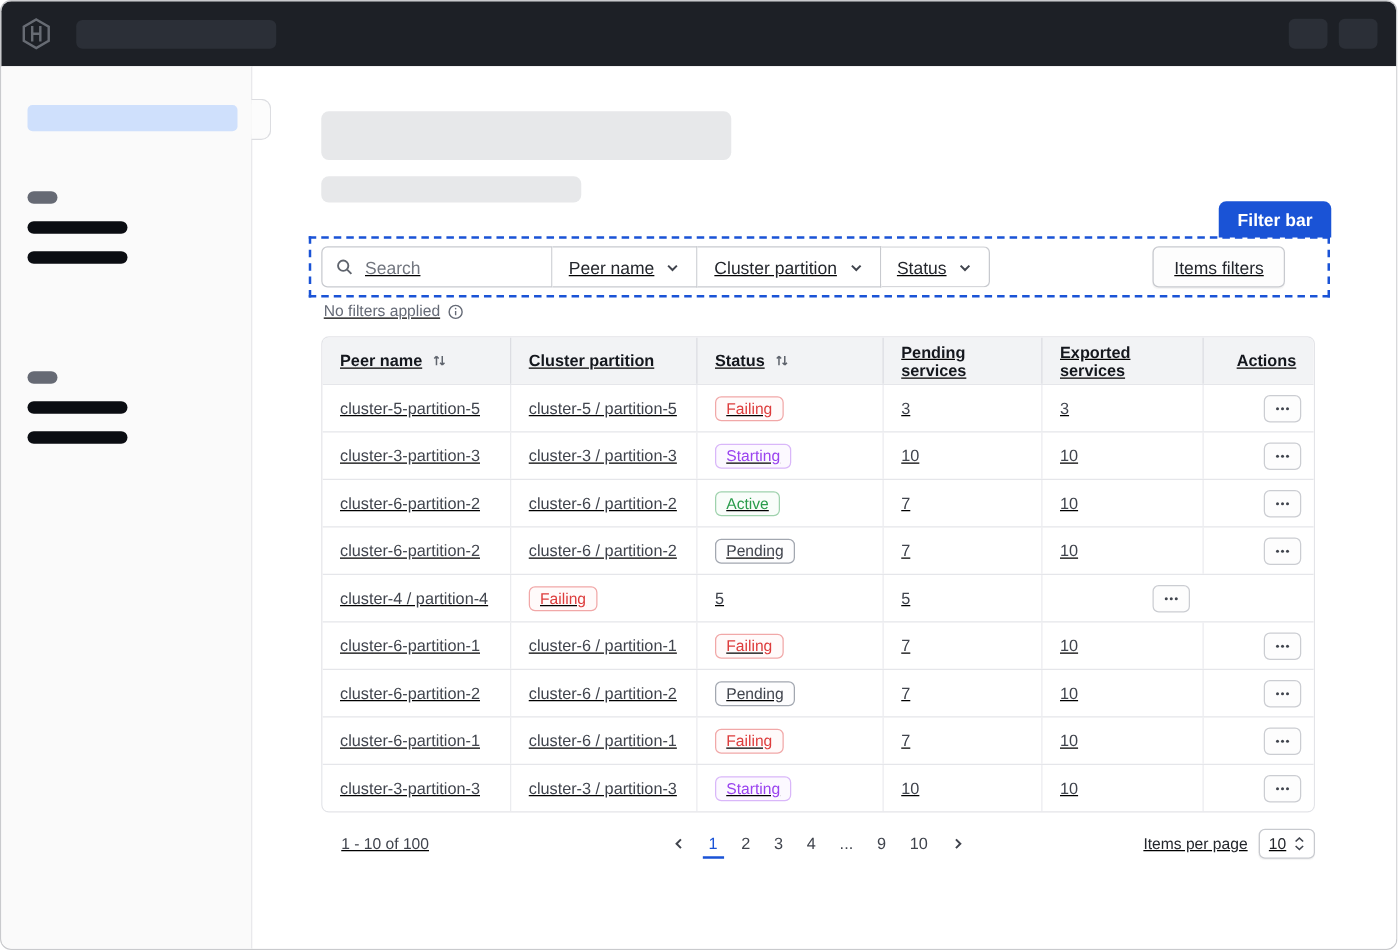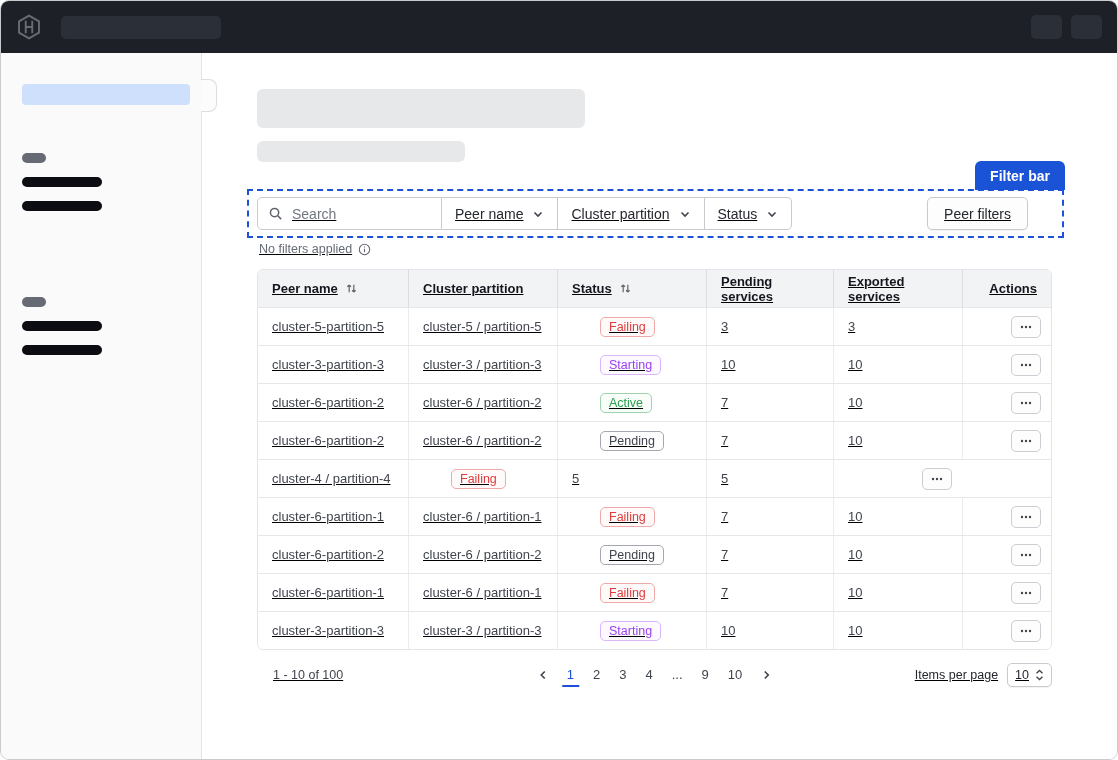--- a/index.html
+++ b/index.html
@@ -77,21 +77,21 @@
     display:flex; align-items:center; gap:7px; padding:0 14px; font-size:13px; font-weight:bold;
     color:#14171d; border-left:1px solid #dcdde2;
   }
   .th:first-child { border-left:none; }
   .th--right { justify-content:flex-end; }
   .trow { height:38px; border-top:1px solid #e5e6ea; background:#fff; }
   .td { display:flex; align-items:center; padding:0 14px; font-size:13px; color:#40444d; border-left:1px solid #ebecef; }
   .td:first-child { border-left:none; }
   .td--actions { justify-content:flex-end; padding-right:10px; }
 
-  .badge { display:inline-flex; align-items:center; border:1px solid; border-radius:5px; padding:2px 8px; font-size:12.5px;margin-left:28px; }
+  .badge { display:inline-flex; align-items:center; border:1px solid; border-radius:5px; padding:2px 8px; font-size:12.5px; }
 
   .action-btn {
     width:30px; height:22px; border:1px solid #cbcdd2; border-radius:5px; background:#fdfdfd;
     display:flex; align-items:center; justify-content:center; cursor:pointer; padding:0;
   }
 
   
   .pagination-row { width:795px; display:flex; align-items:center; margin-top:12px; position:relative; height:26px; }
   .range-text { font-size:12.5px; color:#40444d; margin-left:16px; }
   .pager { position:absolute; left:50%; transform:translateX(-50%); display:flex; align-items:center; gap:9px; }
@@ -175,21 +175,21 @@
               </div>
               <div class="seg">
                 <span>Status</span>
                 <span class="icon">
                   <svg width="12" height="12" viewBox="0 0 12 12" fill="none" stroke="#40444d" stroke-width="1.6">
                       <path d="M2.5 4.5 L6 8 L9.5 4.5"></path>
                     </svg>
                 </span>
               </div>
             </div>
-            <button class="btn-secondary">Peer filters</button>
+            <button class="btn-secondary">Items filters</button>
           </div>
         </div>
 
         <div class="applied-row">
           <span>No filters applied</span>
           <span class="icon">
             <svg width="13" height="13" viewBox="0 0 14 14" fill="none" stroke="#656a76" stroke-width="1.2">
               <circle cx="7" cy="7" r="5.6"></circle>
                 <path d="M7 6.3 V10"></path>
                 <circle cx="7" cy="4.2" r="0.7" fill="#656a76" stroke="none"></circle>

